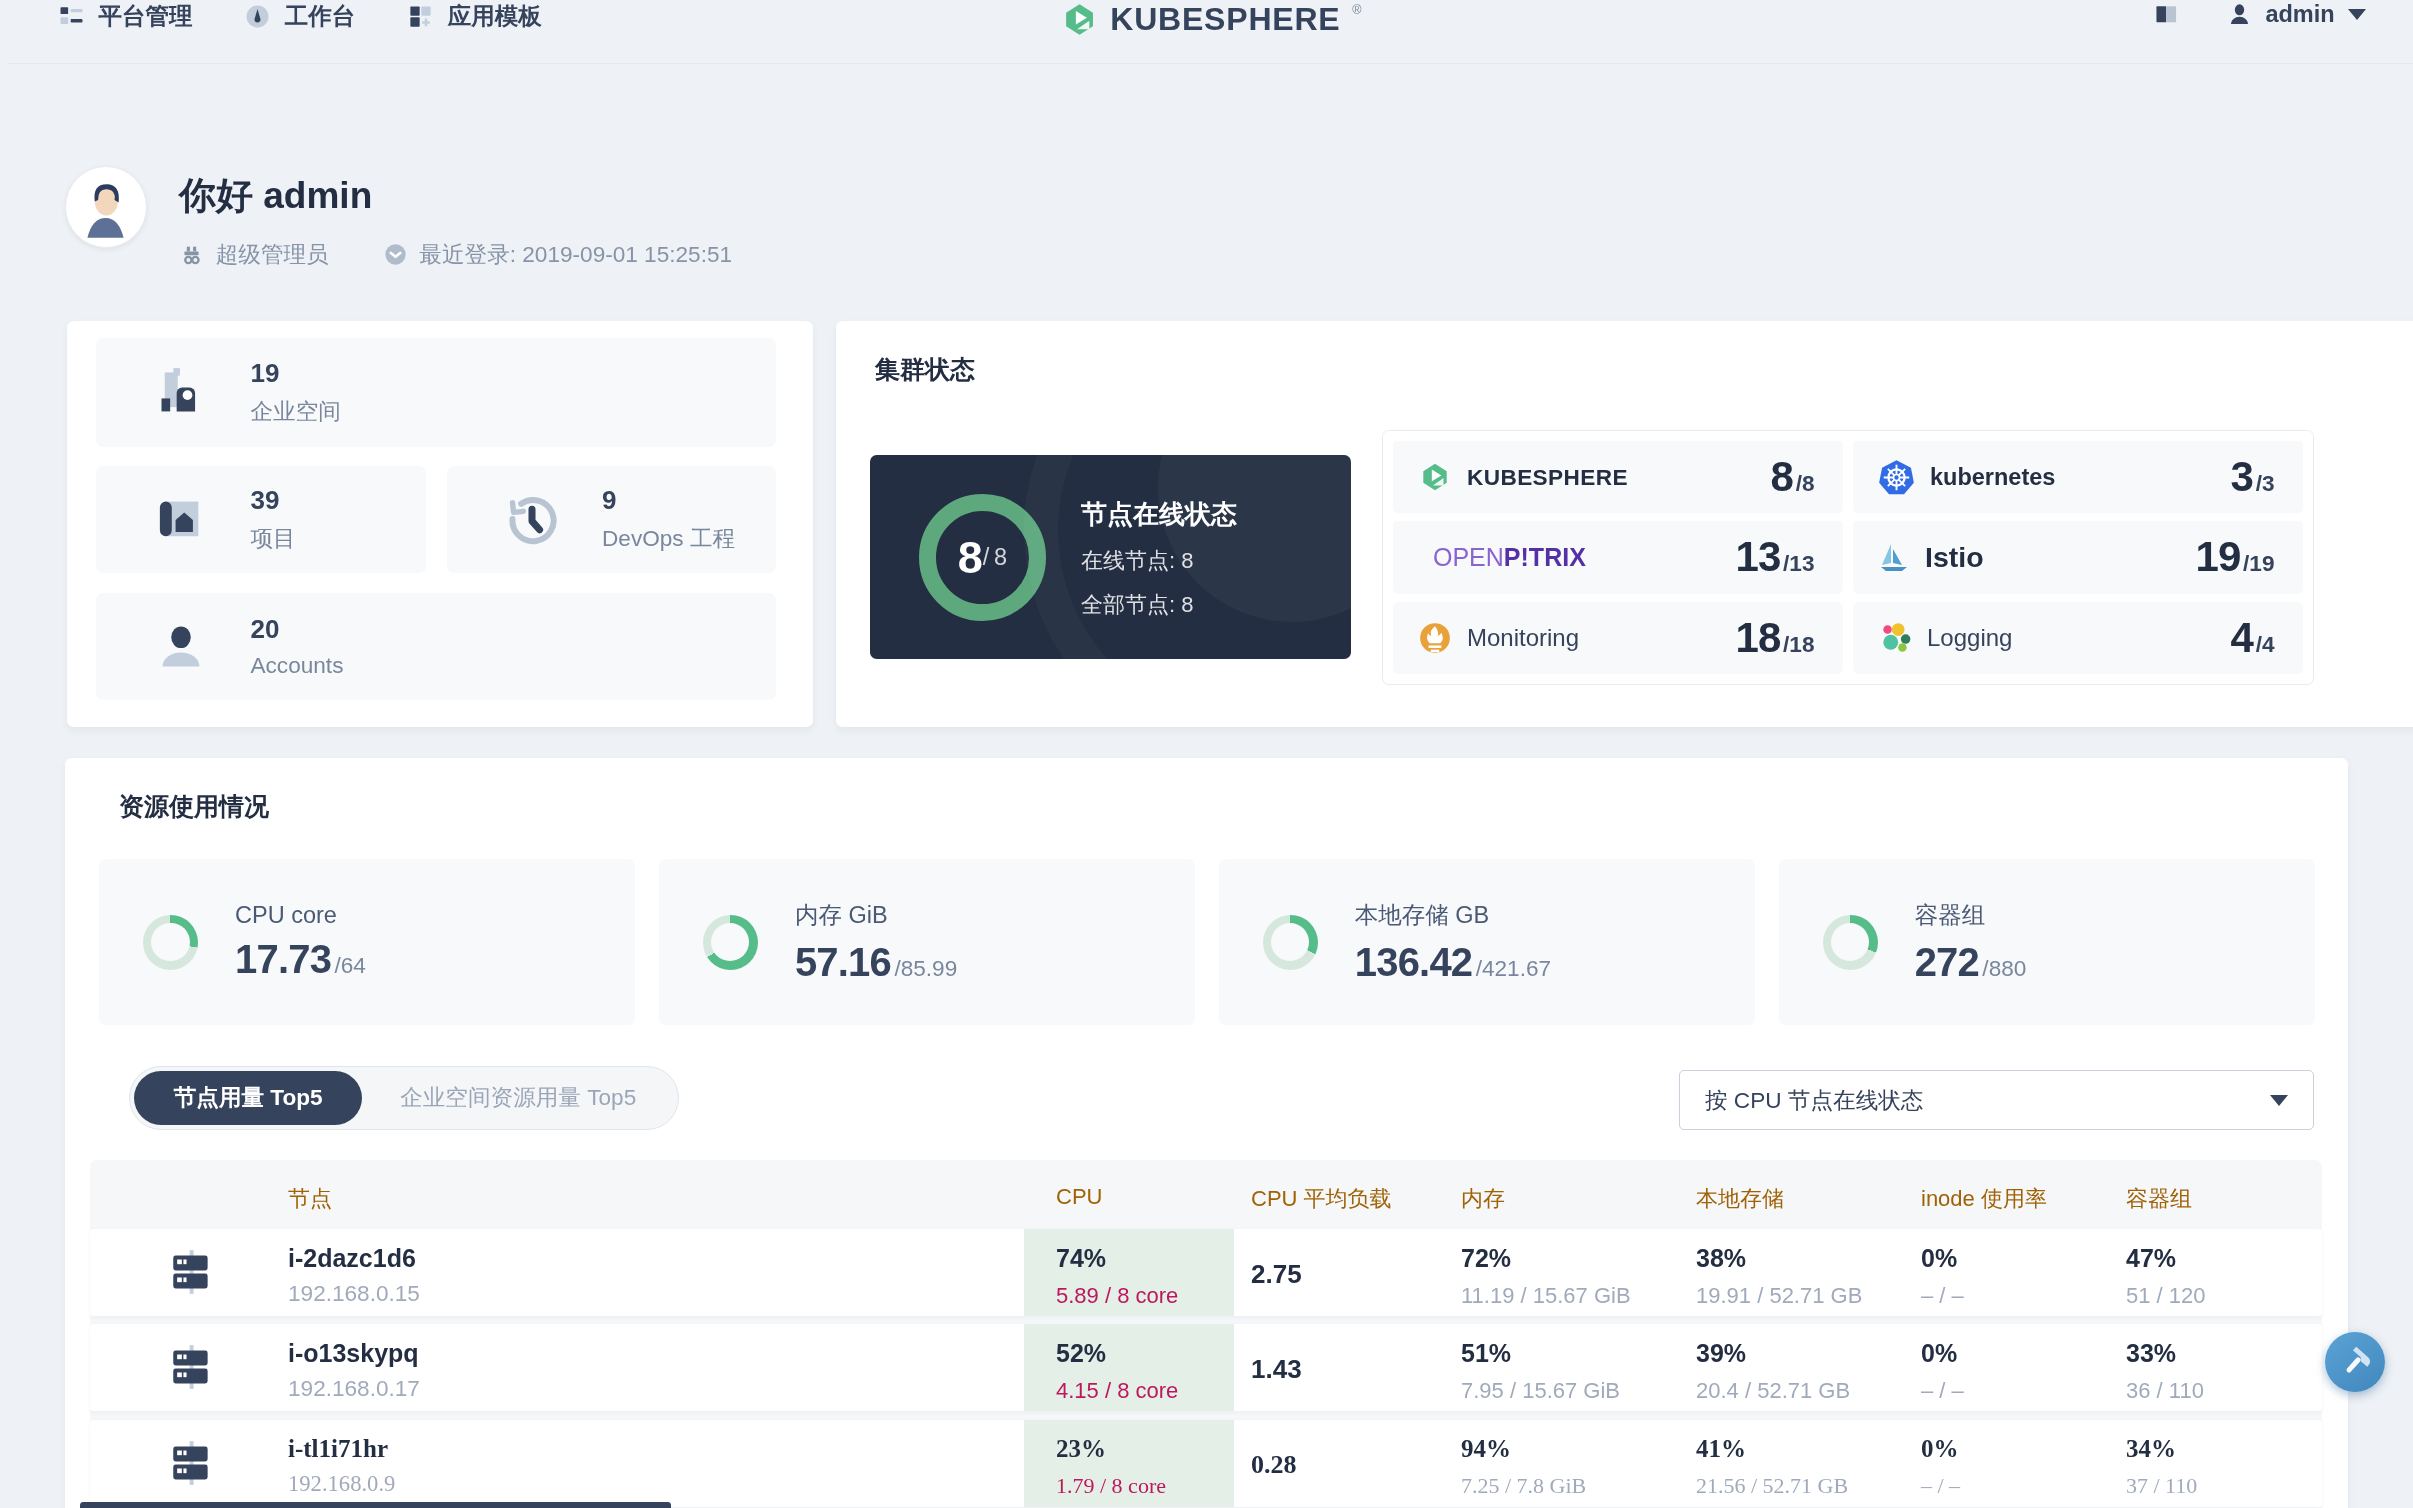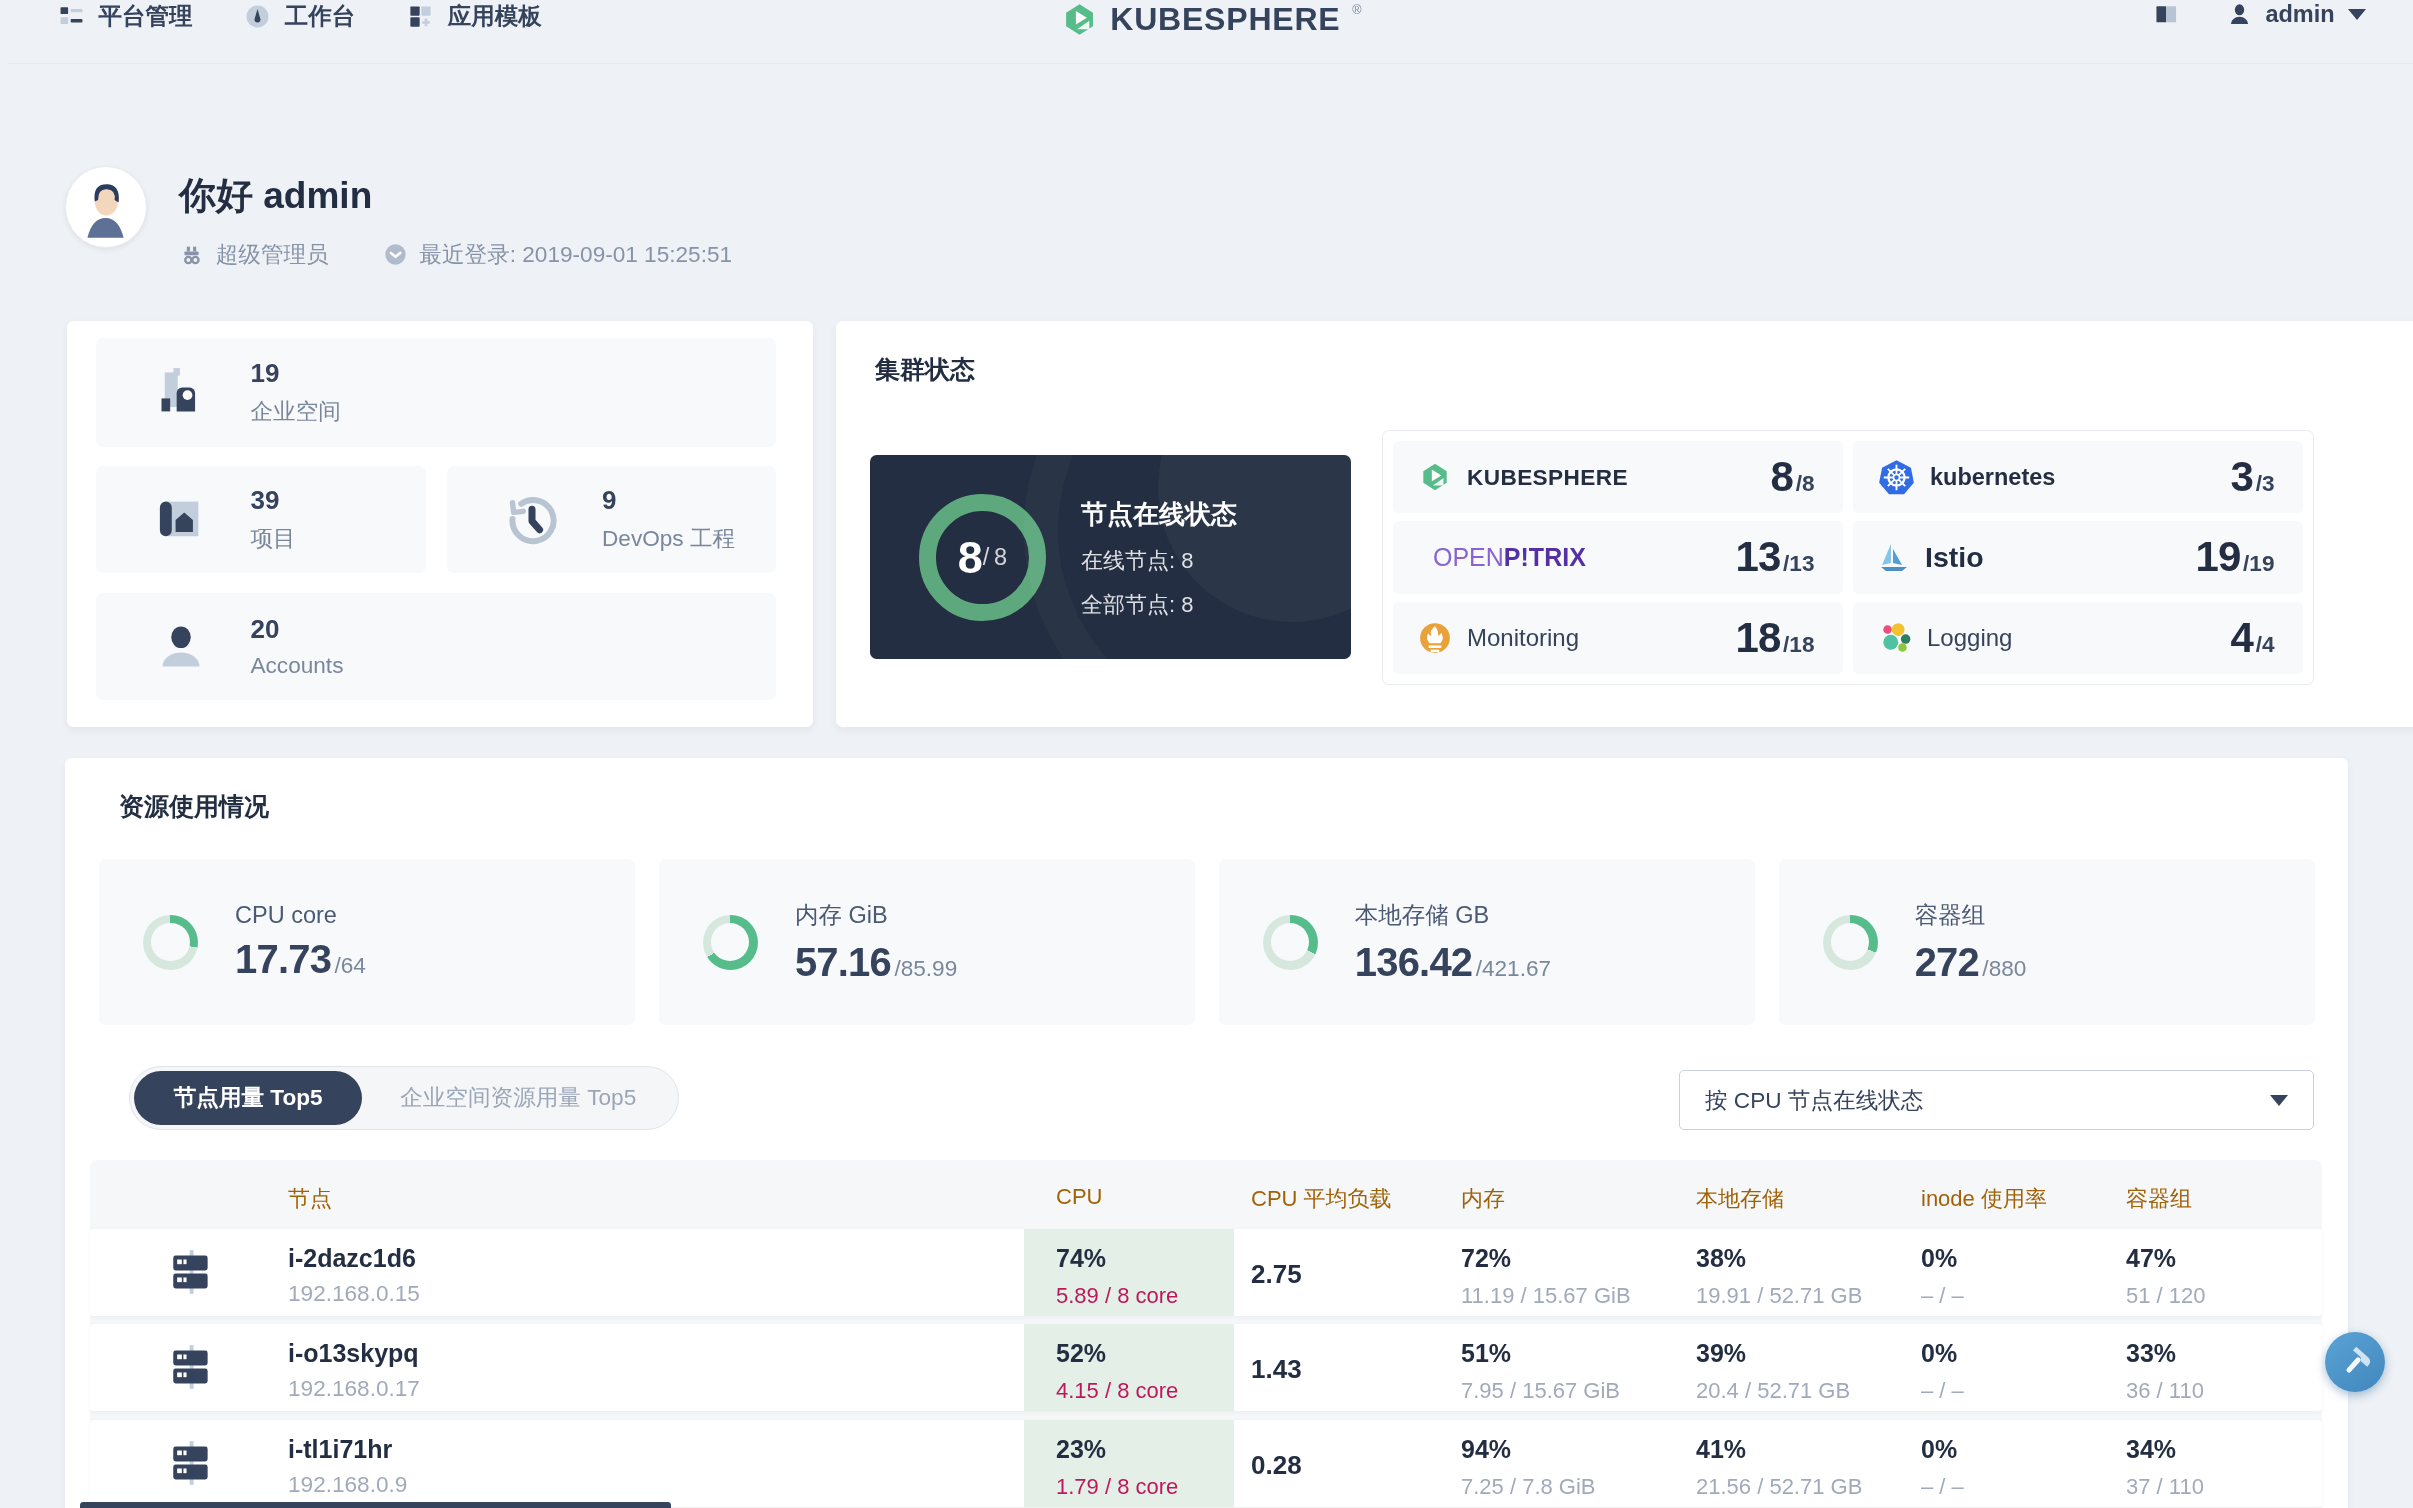--- a/index.html
+++ b/index.html
@@ -119,21 +119,21 @@
              display:flex; align-items:center; padding:0 25px; font-size:22.6px;
              color:#36435c; cursor:pointer; }
   .sort-dd .caret-down { margin-left:auto; }
 
   .table-wrap { position:absolute; left:25px; top:402px; width:2232px; height:375px;
                 background:#f5f7f9; border-radius:6.7px; }
   .t-headers { position:relative; height:69px; }
   .th { position:absolute; top:23.5px; font-size:22px; color:#a16207;text-align:right; }
   .t-row { position:absolute; left:0; right:0; height:87px; background:#fff;
            border-radius:3.4px; box-shadow:0 1.7px 5px rgba(36,46,66,.04); cursor:pointer; }
-  .row-0 { top:69px; } .row-1 { top:164px; } .row-2 { top:260px; }
+  .row-0 { top:69px; } .row-1 { top:164px; } .row-2 { top:260px;font-family:Liberation Serif, serif; }
   .cell { position:absolute; }
   .c-icon { left:77px; top:18.4px; }
   .c-name { left:198px; top:15px; }
   .node-name { font-size:25px; font-weight:700; color:#242e42; }
   .node-ip { font-size:22.6px; color:#a0aabb; margin-top:7.5px; }
   .c-cpu { left:934px; width:210px; top:0; bottom:0; background:#e3efe7; padding:15px 0 0 32px; }
   .pct { font-size:25px; font-weight:700; color:#242e42; }
   .detail { font-size:22px; color:#a0aabb; margin-top:10px; }
   .c-cpu .detail { color:#be185d; }
   .c-load { left:1161px; top:30px; font-size:26px; font-weight:600; color:#242e42; }

